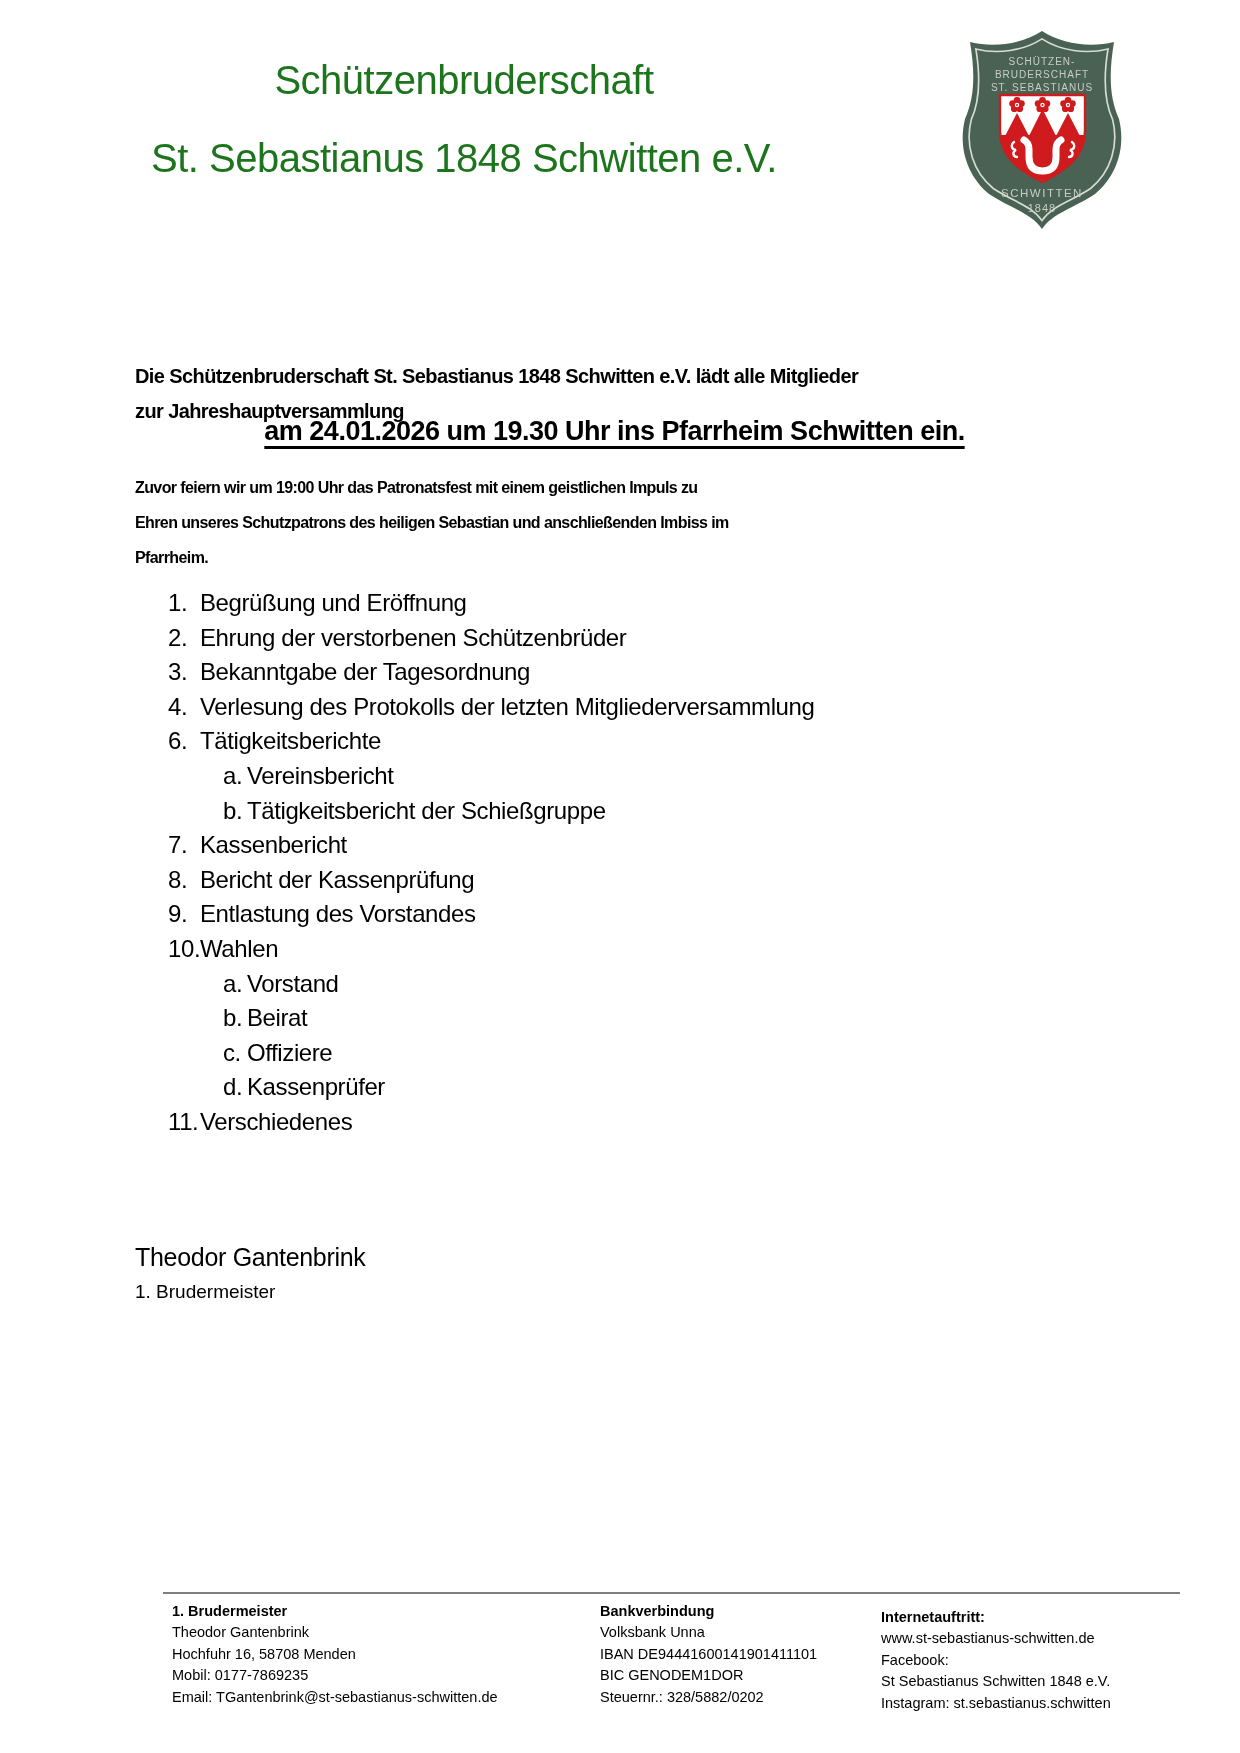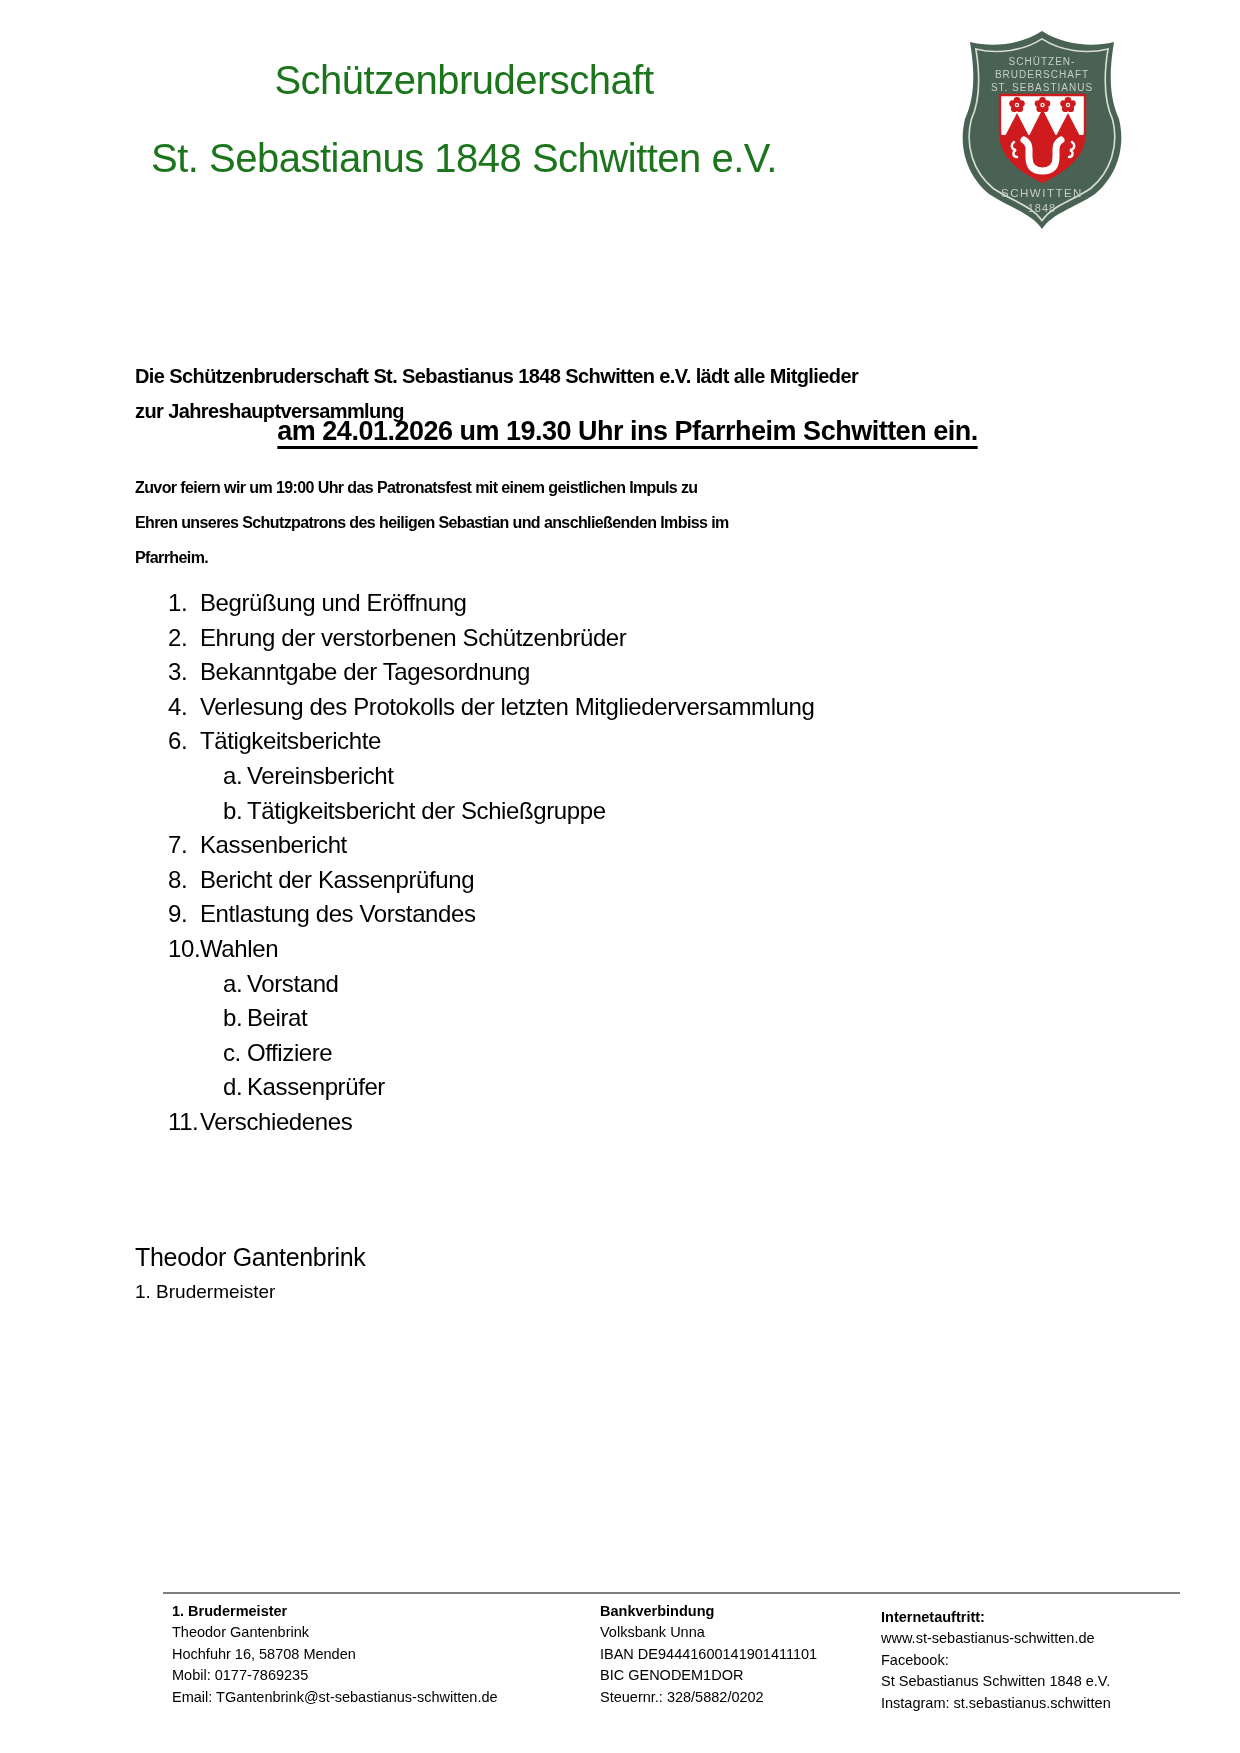--- a/index.html
+++ b/index.html
@@ -16,21 +16,21 @@
   .header-line.l2{top:136px;}
   
   .crest{position:absolute;left:956px;top:27px;width:172px;height:205px;}
   .crest text{font-family:"Liberation Sans","DejaVu Sans",sans-serif;}
   .crest-top{font-size:10px;letter-spacing:1px;fill:#c6cfc3;}
   .crest-bottom{font-size:11.5px;letter-spacing:1.5px;fill:#c6cfc3;}
   .crest-year{font-size:11px;letter-spacing:1px;fill:#c6cfc3;}
   
   .intro{position:absolute;left:135px;top:331px;font-size:20px;font-weight:bold;
          line-height:35px;letter-spacing:-0.6px;white-space:nowrap;margin-top:28px;}
-  .dateline{position:absolute;left:135px;top:416px;width:985px;text-align:center;
+  .dateline{position:absolute;left:122px;top:416px;width:985px;text-align:center;
             font-size:27px;font-weight:bold;letter-spacing:-0.5px;white-space:nowrap;}
   .dateline span{text-decoration:underline;text-decoration-thickness:2.5px;text-underline-offset:6px;}
   .patronats{position:absolute;left:135px;top:470px;font-size:16px;font-weight:bold;
              line-height:35px;letter-spacing:-0.6px;white-space:nowrap;}
   
   .agenda{position:absolute;left:135px;top:586px;font-size:24px;line-height:34.6px;
           letter-spacing:-0.4px;white-space:nowrap;}
   .agenda .row .num{display:inline-block;margin-left:33px;width:32px;}
   .agenda .row.sub .num{margin-left:88px;width:24px;}
   

